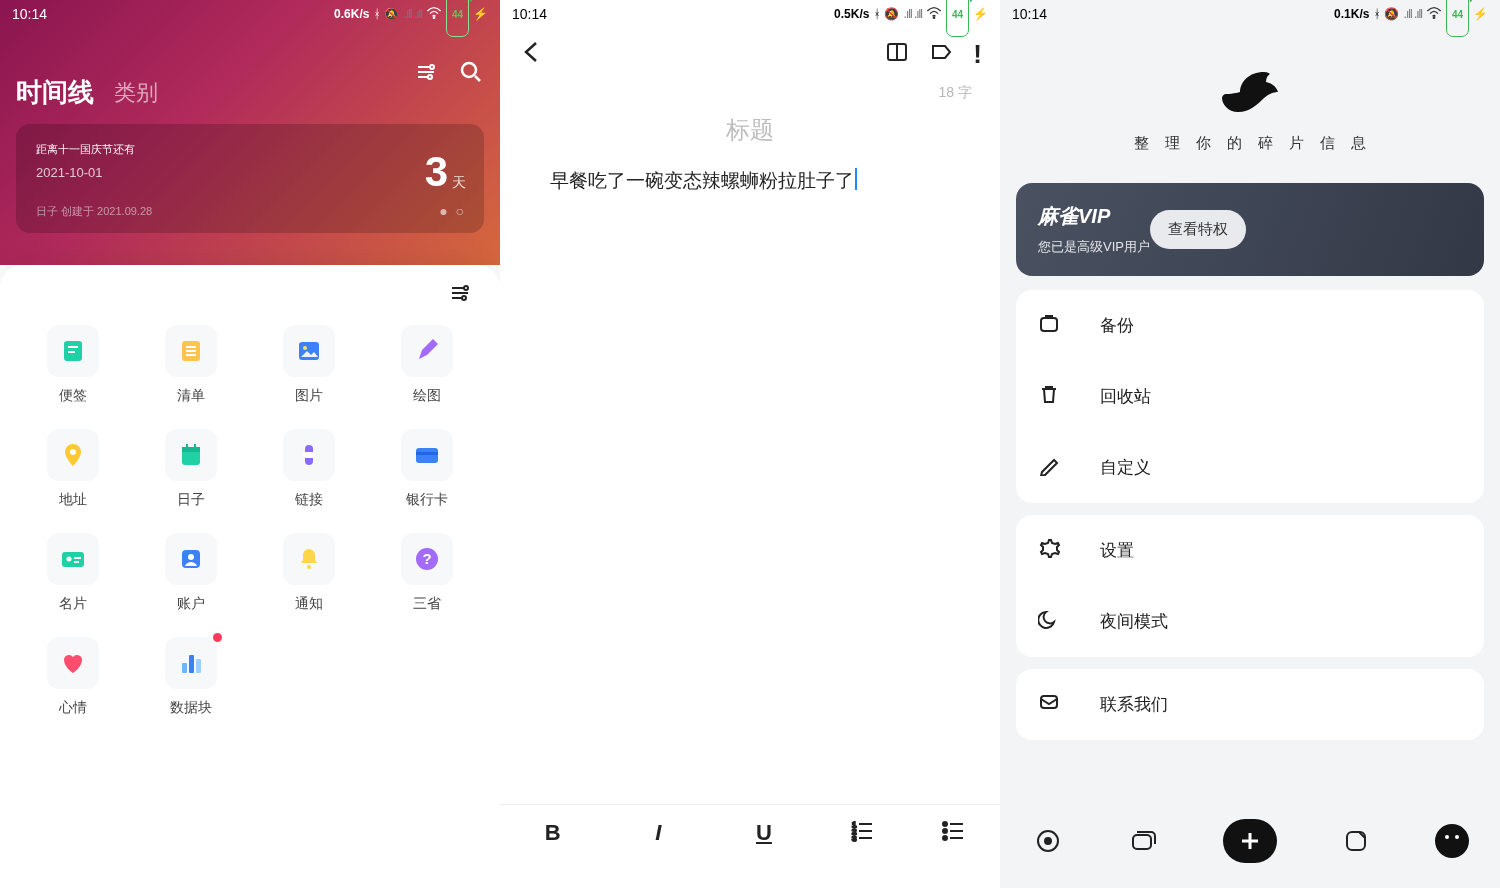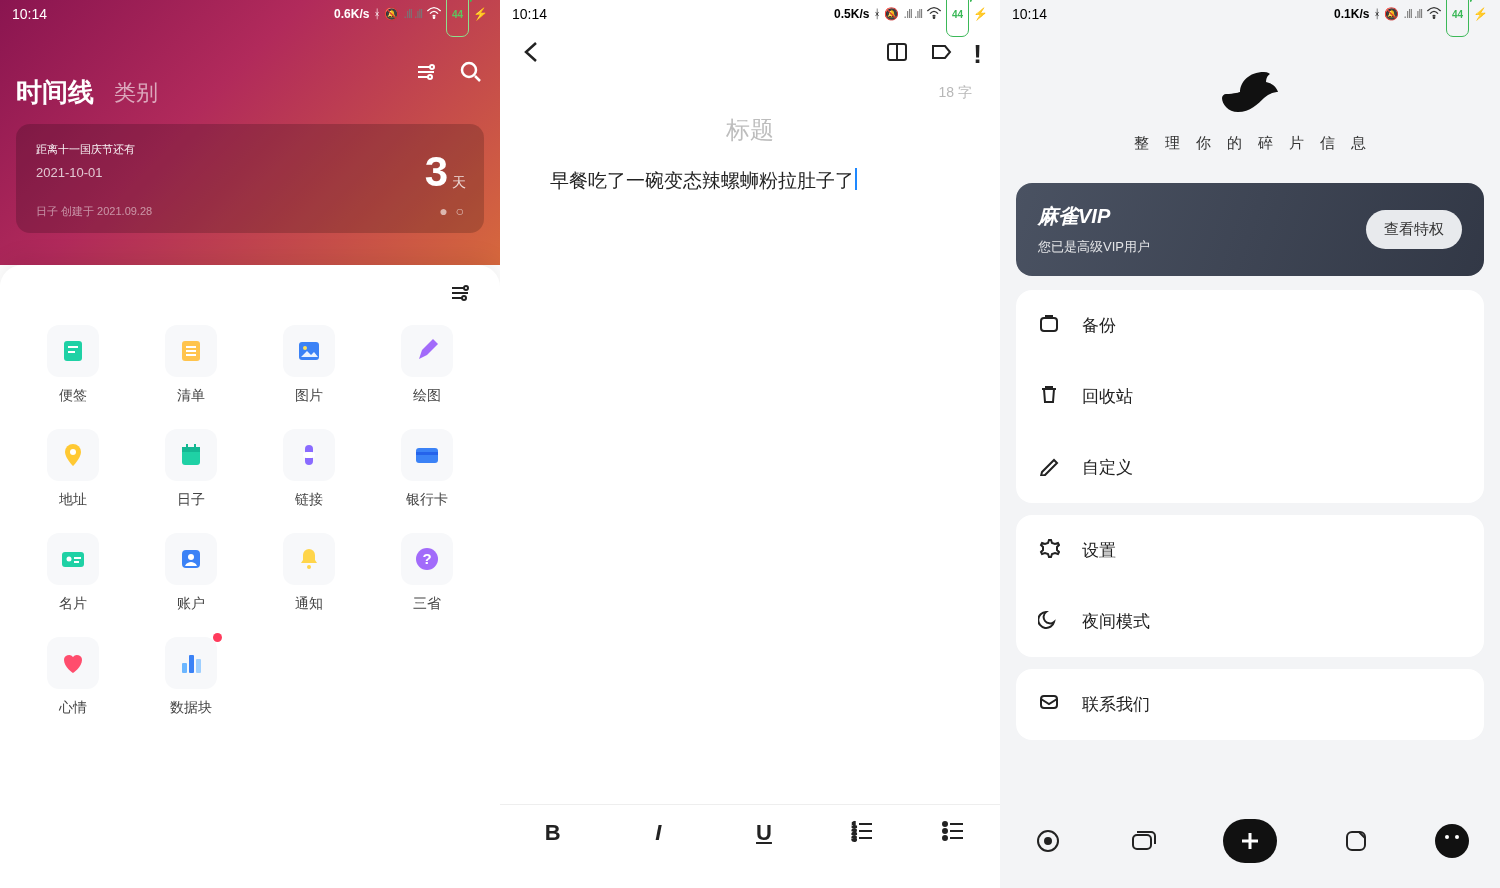--- a/index.html
+++ b/index.html
@@ -48,26 +48,26 @@
 .caret { display:inline-block; width:2px; height:22px; background:#1e88ff; vertical-align:-3px; margin-left:1px; }
 .fbar { position:absolute; bottom:28px; left:0; right:0; height:56px; border-top:1px solid #eee; display:flex; align-items:center; justify-content:space-around; }
 .fbar .b { font-size:22px; font-weight:700; color:#222; width:40px; text-align:center; }
 .fbar .i { font-style:italic; }
 .fbar .u { text-decoration:underline; }
 
 
 .p3 { background:#f3f4f6; }
 .p3-logo { display:flex; justify-content:center; padding:40px 0 18px; }
 .tagline { text-align:center; font-size:15px; color:#333; letter-spacing:16px; padding-left:16px; }
-.vip { margin:30px 16px 0; background:linear-gradient(110deg,#4a5262,#323846); border-radius:16px; padding:20px 22px; color:#fff; display:flex; align-items:center; justify-content:space-between; }
+.vip { margin:30px 16px 0; background:linear-gradient(110deg,#4a5262,#323846); border-radius:16px; padding:20px 22px; color:#fff; display:flex; align-items:center; justify-content:flex-start; }
 .vip .vt { font-size:20px; font-weight:700; font-style:italic; }
 .vip .vs { font-size:13px; opacity:.85; margin-top:8px; }
 .vip button { background:#e8eaed; color:#333; border:none; border-radius:22px; padding:10px 18px; font-size:15px; }
 .menu { margin:14px 16px 0; background:#fff; border-radius:16px; }
-.mi { display:flex; align-items:center; gap:22px; padding:22px 22px; font-size:17px; color:#222; }
+.mi { display:flex; align-items:center; gap:40px; padding:22px 22px; font-size:17px; color:#222; }
 .menu + .menu { margin-top:12px; }
 .p3-nav { position:absolute; bottom:18px; left:0; right:0; height:58px; display:flex; align-items:center; justify-content:space-around; }
 .fab { width:54px; height:44px; background:#111; border-radius:22px; display:flex; align-items:center; justify-content:center; color:#fff; font-size:24px; }
 .nvic { width:34px; height:34px; display:flex; align-items:center; justify-content:center; }
 .bubble { width:34px; height:34px; background:#111; border-radius:50%; display:flex; align-items:center; justify-content:center; position:relative; }
 .bubble::before, .bubble::after { content:""; position:absolute; width:4px; height:4px; background:#fff; border-radius:2px; top:11px; }
 .bubble::before { left:10px; } .bubble::after { right:10px; }
 </style>
 </head>
 <body>

